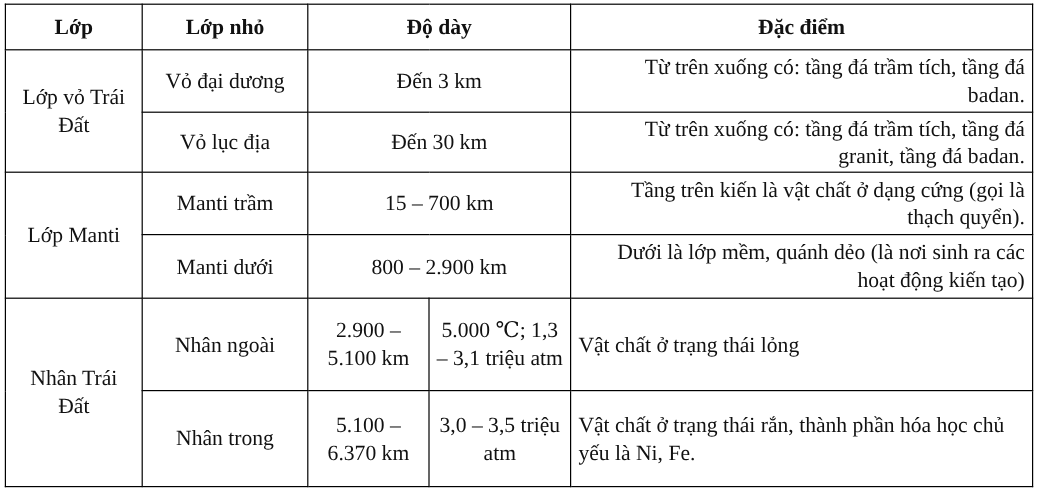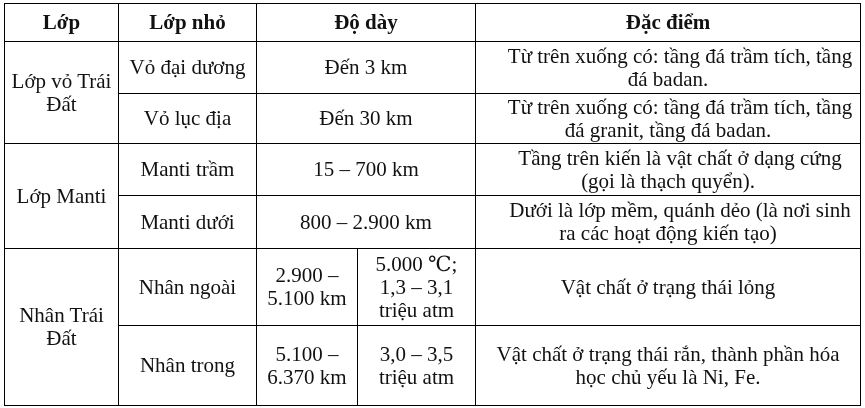--- a/index.html
+++ b/index.html
@@ -15,41 +15,41 @@
       font-family: "Liberation Serif", "DejaVu Serif", serif;
       color: #111111;
     }
     table.earth {
       position: absolute;
       left: 4px;
       top: 3px;
       border-collapse: collapse;
       table-layout: fixed;
       width: 856px;
-      font-size: 21px;
+      font-size: 18px;
       line-height: 23px;
     }
     table.earth td, table.earth th {
       border: 1px solid #000000;
       padding: 0 6px;
       vertical-align: middle;
     }
     th {
       font-weight: bold;
       text-align: center;
       height: 37px;
     }
     td.center { text-align: center; }
     td.desc {
-      text-align: center;
+      text-align: right;
       padding-left: 4px;
       padding-right: 4px;
     }
     td.desc .indent { padding-left: 24px; }
-    td.desc.center { text-align: center; }
+    td.desc.center { text-align: left; }
     tr.r1 td { height: 51px; }
     tr.r2 td { height: 49px; }
     tr.r3 td { height: 51px; }
     tr.r4 td { height: 52px; }
     tr.r5 td { height: 76px; }
     tr.r6 td { height: 79px; }
   </style>
 </head>
 <body>
 

